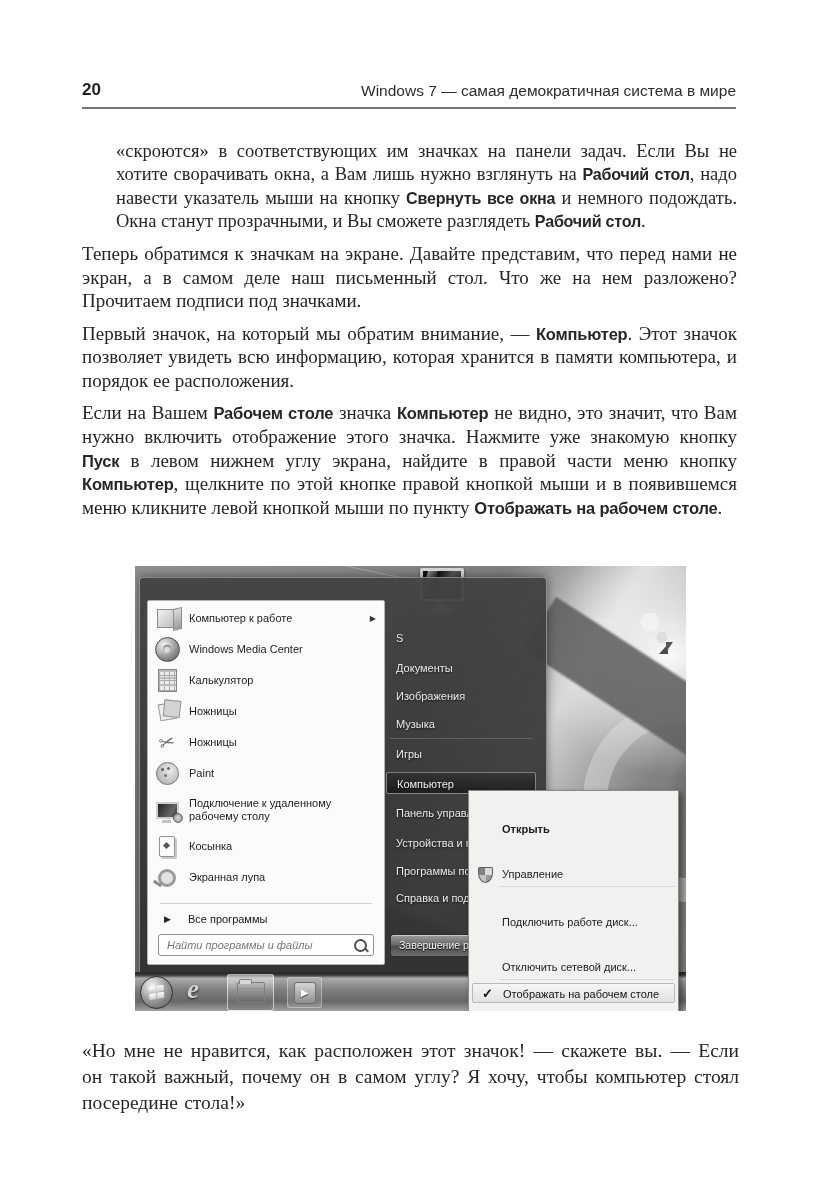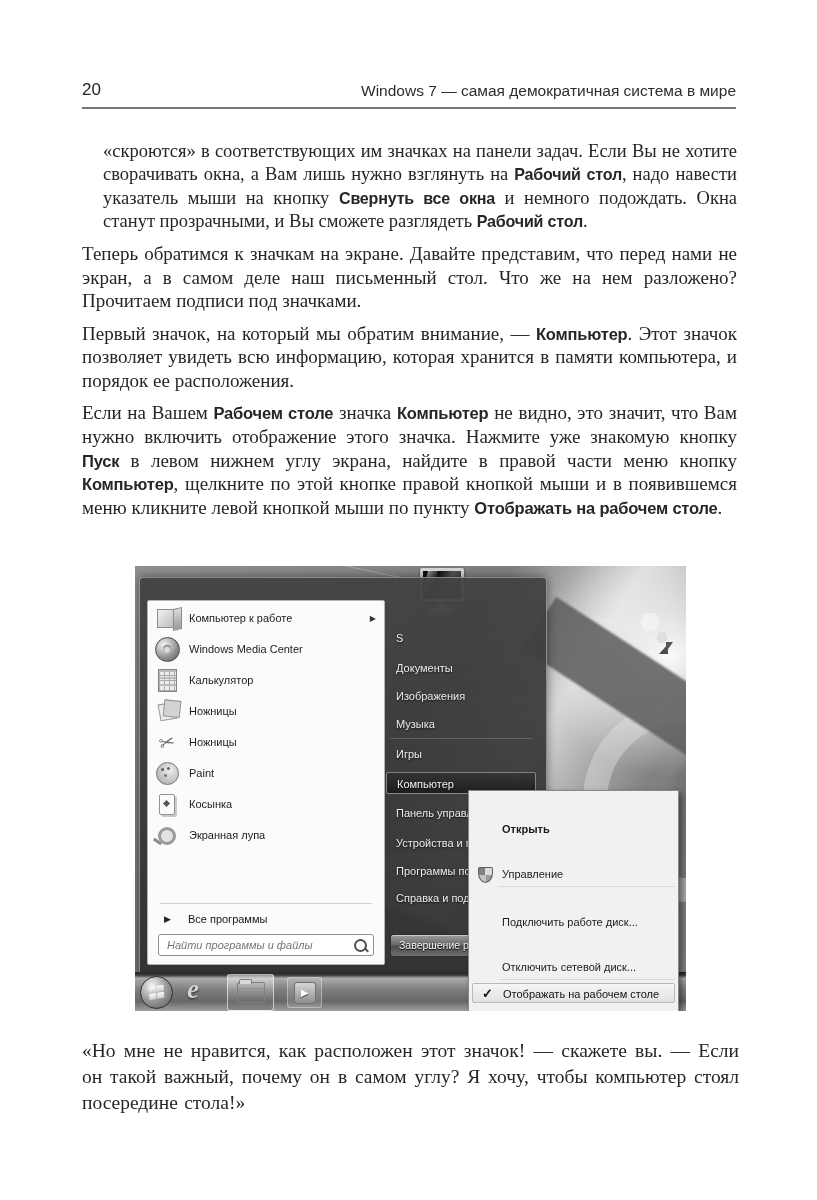--- a/index.html
+++ b/index.html
@@ -2,27 +2,27 @@
 <html lang="ru"><head>
 <meta charset="utf-8">
 <style>
   html,body{margin:0;padding:0;background:#e9e9e9;}
   .page{position:relative;width:817px;height:1200px;background:#ffffff;margin:0 auto;
         font-family:"Liberation Serif",serif;color:#262626;overflow:hidden;}
 
   
   .hdr{position:absolute;left:82px;top:80px;width:654px;display:flex;justify-content:space-between;
        align-items:flex-end;padding-bottom:7px;border-bottom:2.5px solid #767676;}
-  .pagenum{font-family:"Liberation Sans",sans-serif;font-size:17px;font-weight:normal;color:#1f1f1f;}
+  .pagenum{font-family:"Liberation Sans",sans-serif;font-size:17px;font-weight:bold;color:#1f1f1f;}
   .hdrtitle{font-family:"Liberation Sans",sans-serif;font-size:15.5px;font-weight:500;color:#2d2d2d;}
 
   
   .textflow{position:absolute;left:82px;top:140px;width:655px;}
   .textflow p{margin:0 0 9px 0;text-align:justify;}
-  p.quote{margin-left:21px;font-size:18.5px;line-height:1.26;}
+  p.quote{margin-left:34px;font-size:18.5px;line-height:1.26;}
   p.body{font-size:19px;line-height:1.24;}
   .ui-term{font-family:"Liberation Sans",sans-serif;font-size:0.87em;font-weight:600;letter-spacing:-0.2px;}
   .quote2{position:absolute;left:82px;top:1038px;width:657px;font-size:19.5px;line-height:1.33;
           text-align:justify;word-spacing:1.5px;margin:0;}
 
   
   .shot{position:absolute;left:135px;top:566px;width:551px;height:445px;overflow:hidden;
         background:linear-gradient(150deg,#8f8f8f 0%,#7b7b7b 35%,#6e6e6e 60%,#838383 100%);
         font-family:"Liberation Sans",sans-serif;}
   .beam{position:absolute;left:295px;top:-40px;width:250px;height:430px;transform:rotate(22deg);
@@ -219,20 +219,26 @@
               <span class="i-scis">✂</span>
             </span>
           <span class="lbl">Ножницы</span>
         </div>
         <div class="prow">
           <span class="ic">
               <span class="i-paint"></span>
             </span>
           <span class="lbl">Paint</span>
         </div>
+        <div class="prow tall">
+          <span class="ic">
+              <span class="i-rdp"></span>
+            </span>
+          <span class="lbl">Подключение к удаленному рабочему столу</span>
+        </div>
         <div class="prow">
           <span class="ic">
               <span class="i-kos"></span>
             </span>
           <span class="lbl">Косынка</span>
         </div>
         <div class="prow">
           <span class="ic">
               <span class="i-lupa"></span>
             </span>

